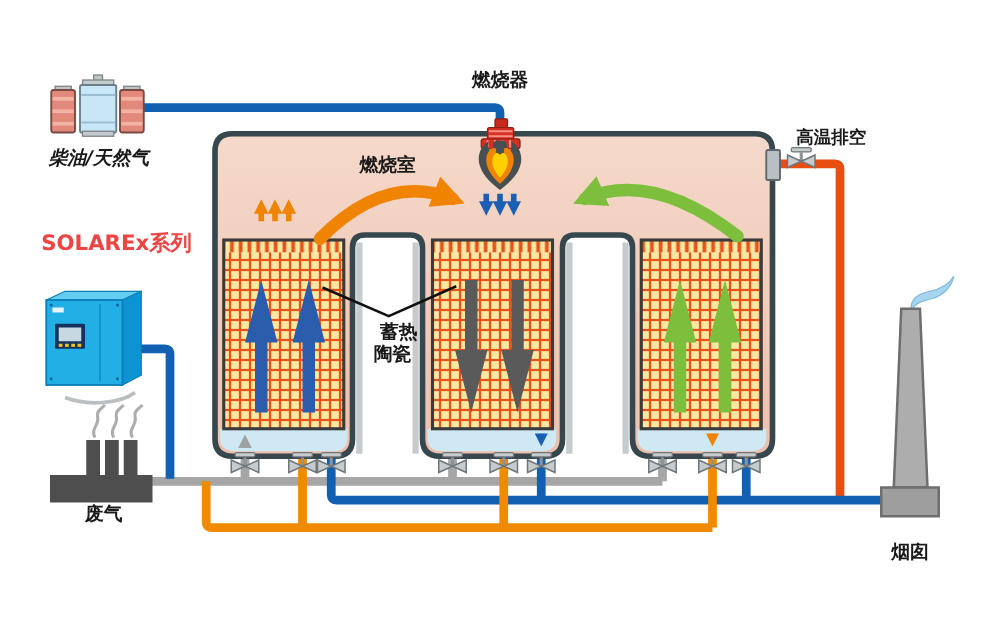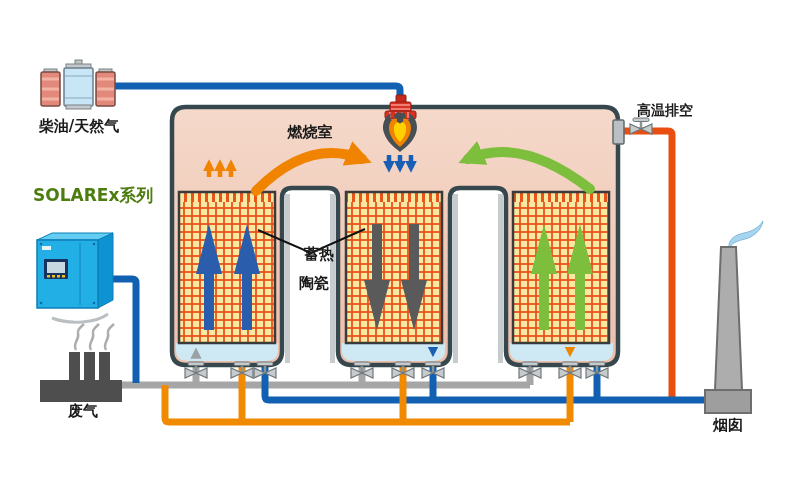--- a/index.html
+++ b/index.html
@@ -1,21 +1,21 @@
 <!DOCTYPE html>
 <html><head>
 <meta charset="utf-8">
 <style>
   html,body{margin:0;padding:0;background:#fff;}
   #stage{position:relative;width:800px;height:500px;background:#fff;overflow:hidden;
          font-family:"DejaVu Sans","Liberation Sans",sans-serif;}
   #stage svg{position:absolute;left:0;top:0;}
   .lbl{position:absolute;font-weight:bold;color:#1a1a1a;font-size:15px;
        text-align:center;white-space:nowrap;line-height:18px;}
-  .lbl-blue{color:#4d7c0f;font-size:17px;text-align:left;line-height:23px;}
+  .lbl-blue{color:#ef4444;font-size:17px;text-align:left;line-height:23px;}
 </style>
 </head>
 <body>
 
 <div id="stage">
 
 <svg width="800" height="500" viewBox="0 0 800 500">
   <defs>
     <linearGradient id="ves" x1="0" y1="0" x2="0" y2="1">
       <stop offset="0" stop-color="#F5D9CA"></stop>
@@ -223,22 +223,23 @@
     <rect x="40" y="380" width="82" height="22" fill="#4E4E4E"></rect>
   </g>
 
   <g>
     <path d="M729,248 C728,240 734,235 744,233 C754,231 760,226 763,221 C761,231 753,237 745,239 C737,241 731,243 730,248 Z" fill="#A6D6EF" stroke="#7FB8DC" stroke-width="1"></path>
     <polygon points="721,247 736,247 742,390 715,390" fill="#ADADAD" stroke="#6E6E6E" stroke-width="2"></polygon>
     <rect x="705" y="390" width="46" height="23" fill="#9E9E9E" stroke="#6E6E6E" stroke-width="2"></rect>
   </g>
 </svg>
 
-<div class="lbl" style="left:18px;top:117px;width:122px;">柴油/天然气</div>
+<div class="lbl" style="left:18px;top:117px;width:122px;font-style:italic;">柴油/天然气</div>
+<div class="lbl" style="left:350px;top:55px;width:100px;">燃烧器</div>
 <div class="lbl" style="left:260px;top:123px;width:100px;">燃烧室</div>
 <div class="lbl" style="left:615px;top:101px;width:100px;font-size:14px;">高温排空</div>
 <div class="lbl lbl-blue" style="left:33px;top:184px;width:160px;">SOLAREx系列</div>
-<div class="lbl" style="left:281px;top:245px;width:76px;">蓄热</div>
+<div class="lbl" style="left:281px;top:256px;width:76px;">蓄热</div>
 <div class="lbl" style="left:281px;top:274px;width:66px;">陶瓷</div>
 <div class="lbl" style="left:43px;top:404px;width:80px;font-family:Liberation Mono, monospace;">废气</div>
-<div class="lbl" style="left:688px;top:416px;width:80px;">烟囱</div>
+<div class="lbl" style="left:688px;top:432px;width:80px;">烟囱</div>
 
 </div>
 
 </body></html>

